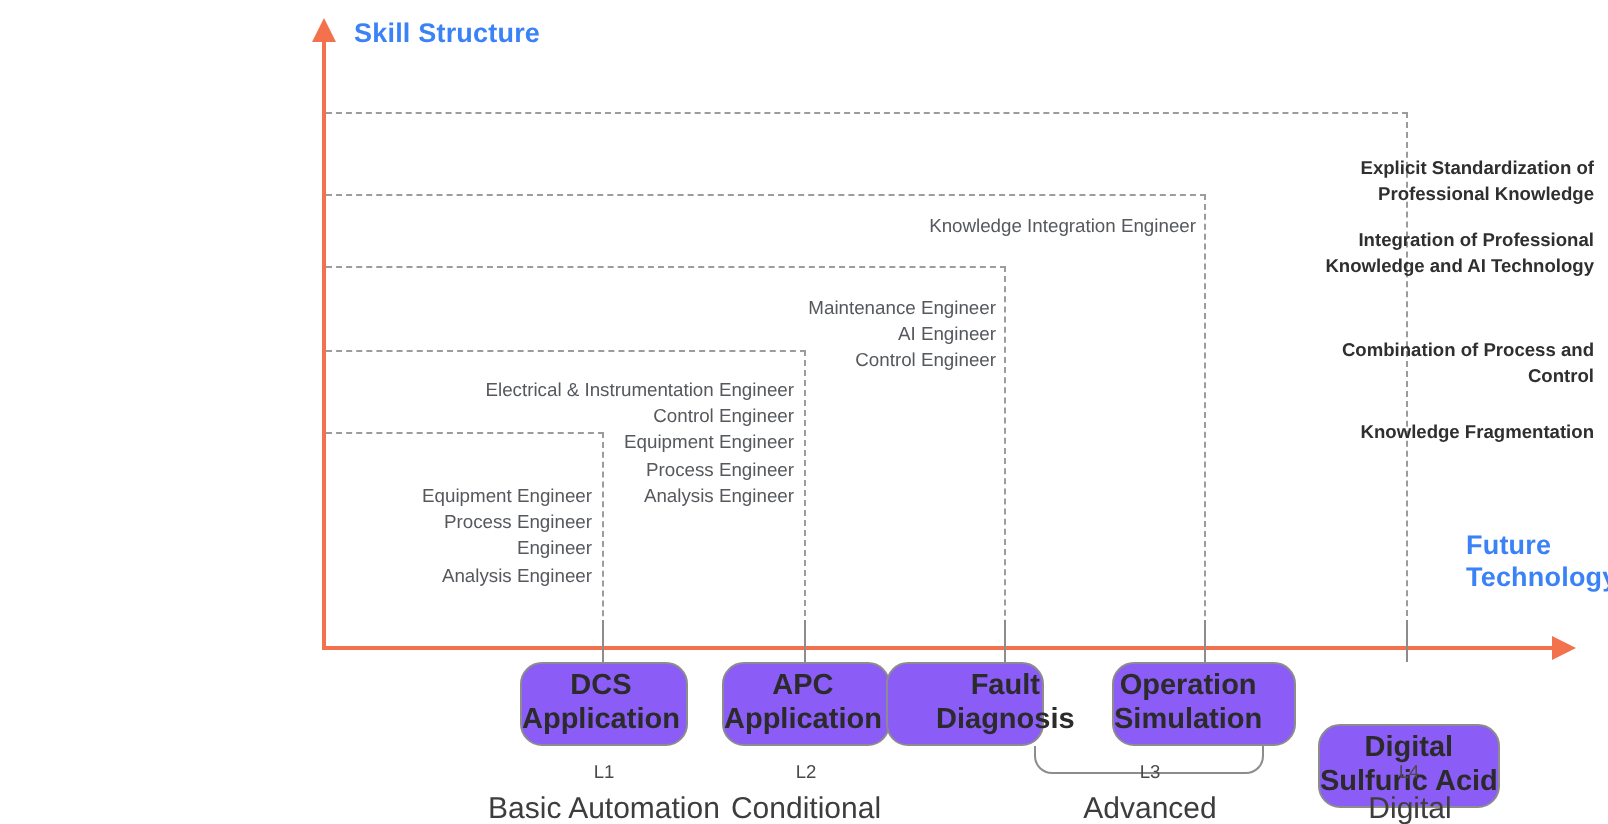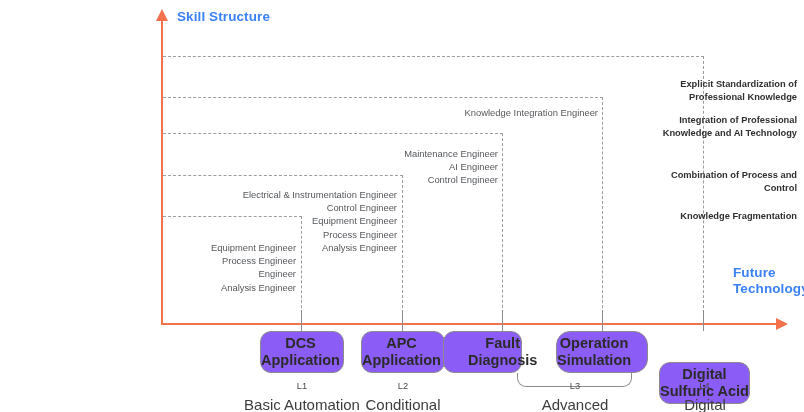--- a/index.html
+++ b/index.html
@@ -241,21 +241,21 @@
     </div>
   </div>
 
   <div class="stage-box" style="left:443px; width:79px;padding-left:24px;">
     <div>
       <span>Fault</span><br>
       <span>Diagnosis</span>
     </div>
   </div>
 
-  <div class="stage-box" style="left:556px; width:92px;border-radius:14px;">
+  <div class="stage-box" style="left:556px; width:92px;">
     <div>
       <span>Operation</span><br>
       <span>Simulation</span>
     </div>
   </div>
 
   <div class="stage-box" style="left:659px; width:91px;margin-top:31px;">
     <div>
       <span>Digital</span><br>
       <span>Sulfuric Acid</span>

